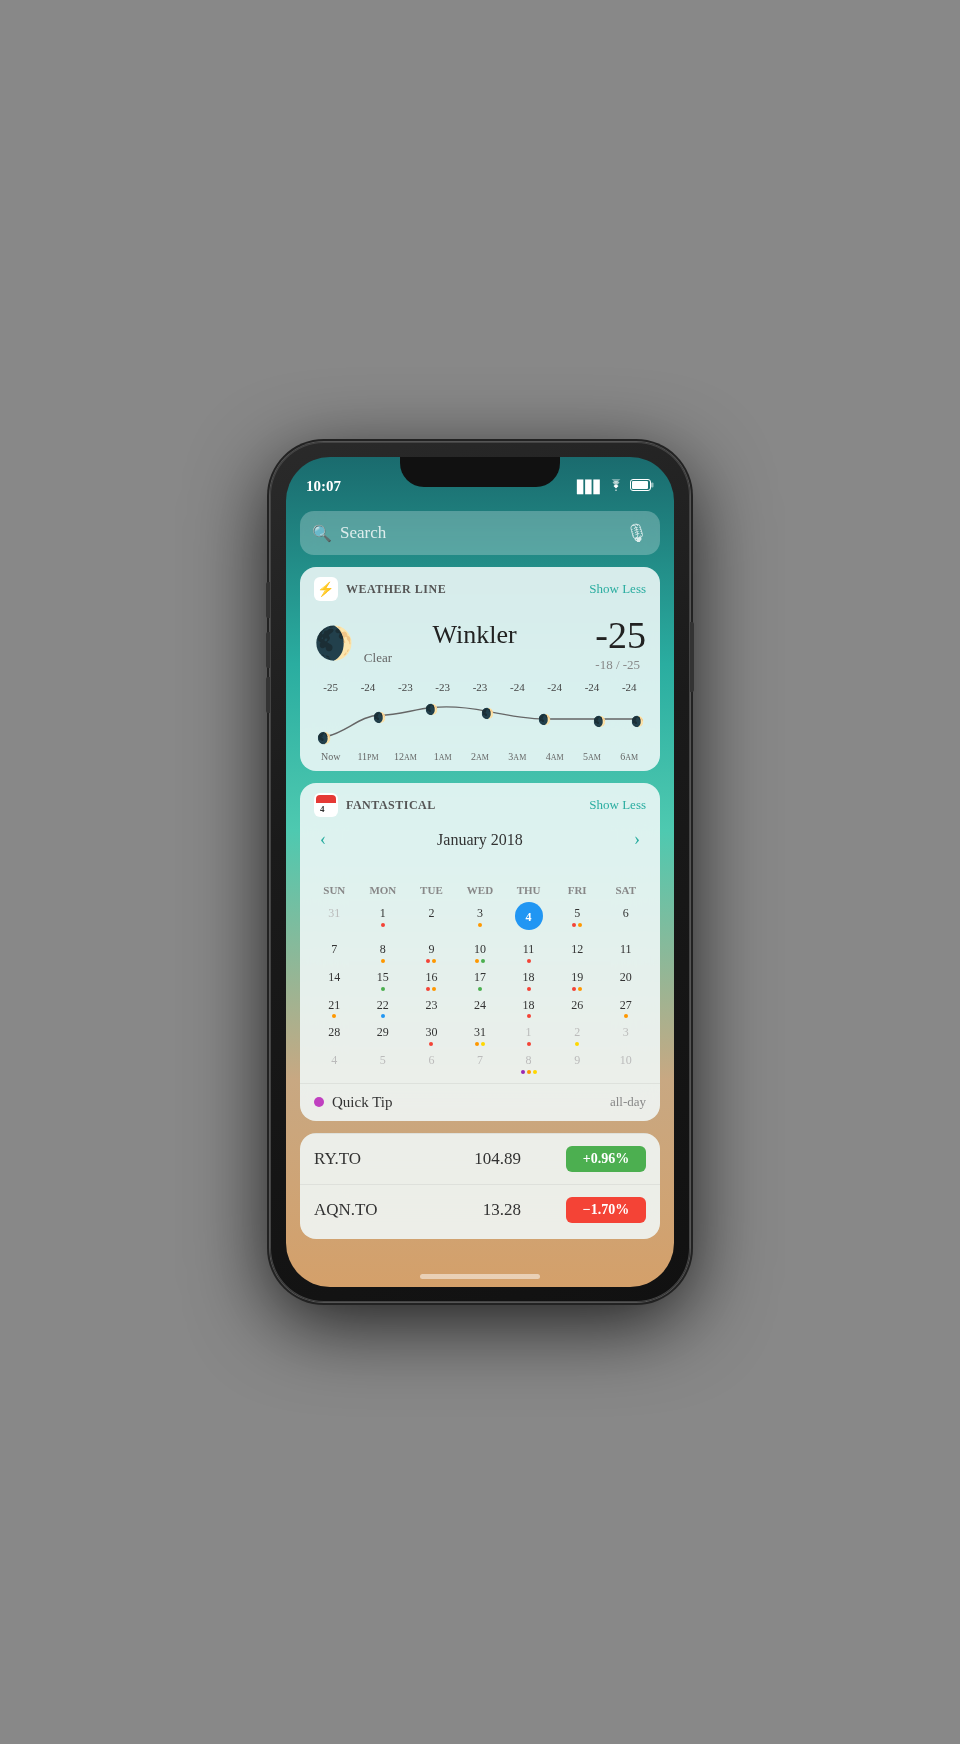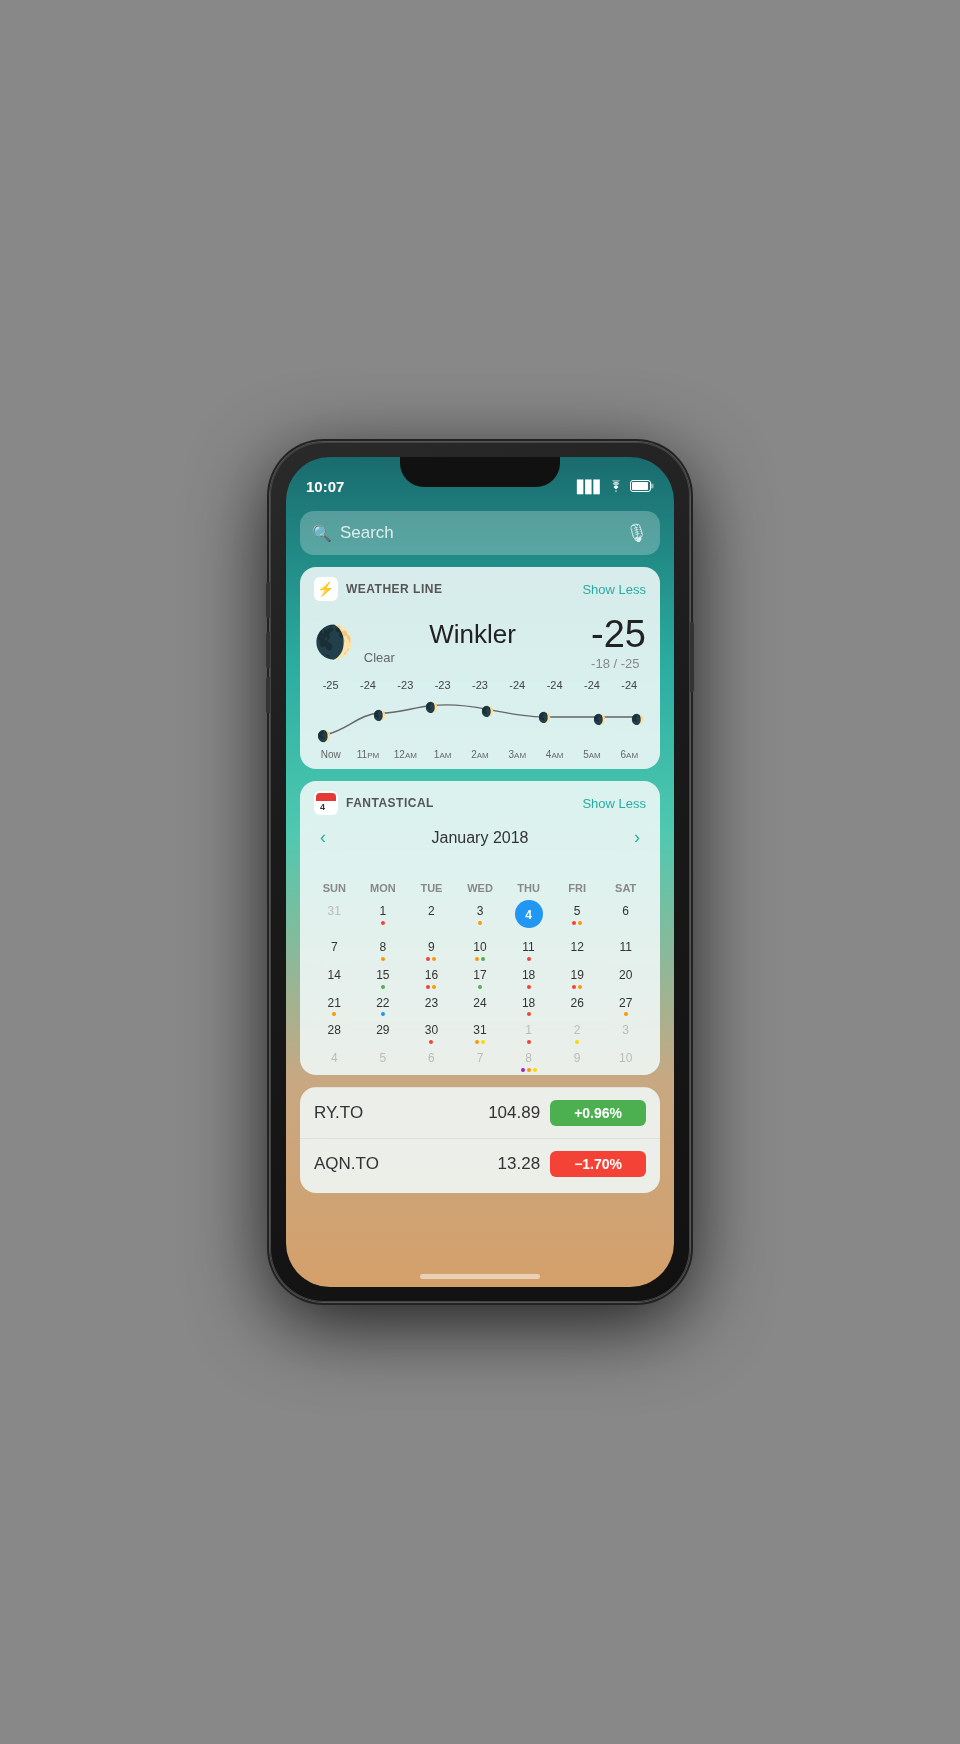--- a/index.html
+++ b/index.html
@@ -51,20 +51,21 @@
       border-radius: 0 2px 2px 0;
     }
 
     .phone-screen {
       width: 388px;
       height: 830px;
       border-radius: 44px;
       overflow: hidden;
       position: relative;
       background: linear-gradient(180deg, #1a6b6e 0%, #2aada0 25%, #4ec9b0 45%, #c8a882 75%, #d4a06a 100%);
+      font-family: Liberation Serif, serif;
     }
 
     
     .notch {
       position: absolute;
       top: 0;
       left: 50%;
       transform: translateX(-50%);
       width: 160px;
       height: 30px;
@@ -298,29 +299,30 @@
     .stock-row {
       display: flex;
       align-items: center;
       padding: 12px 14px;
       border-top: 1px solid rgba(0,0,0,0.06);
     }
     .stock-symbol { font-size: 17px; color: #333; font-weight: 400; flex: 1; }
     .stock-price { font-size: 17px; color: #333; margin-right: 10px; }
     .stock-badge {
       border-radius: 6px;
-      padding: 5px 24px;
+      padding: 5px 10px;
       font-size: 14px;
       font-weight: 600;
       color: white;
       min-width: 80px;
       text-align: center;
+      margin-left: 35px;
     }
     .badge-green { background: #4caf50; }
-    .badge-red { background: #f44336; text-align: right; }
+    .badge-red { background: #f44336; }
 
     
     .stocks-icon {
       background: black;
       border-radius: 6px;
       width: 24px;
       height: 24px;
       display: flex;
       align-items: center;
       justify-content: center;
@@ -724,20 +726,25 @@
                 <div class="cal-day other-month">9</div>
                 <div class="cal-dots"></div>
               </div>
             <div>
                 <div class="cal-day other-month">10</div>
                 <div class="cal-dots"></div>
               </div>
           </div>
         </div>
 
+        <div class="quick-tip">
+          <div class="tip-dot"></div>
+          <span class="tip-text">Quick Tip</span>
+          <span class="tip-time">all-day</span>
+        </div>
       </div>
 
       <div class="widget-card">
 
         <div class="stocks-content">
 
           <div class="stock-row">
             <span class="stock-symbol">RY.TO</span>
             <span class="stock-price">104.89</span>
             <span class="stock-badge badge-green">+0.96%</span>

